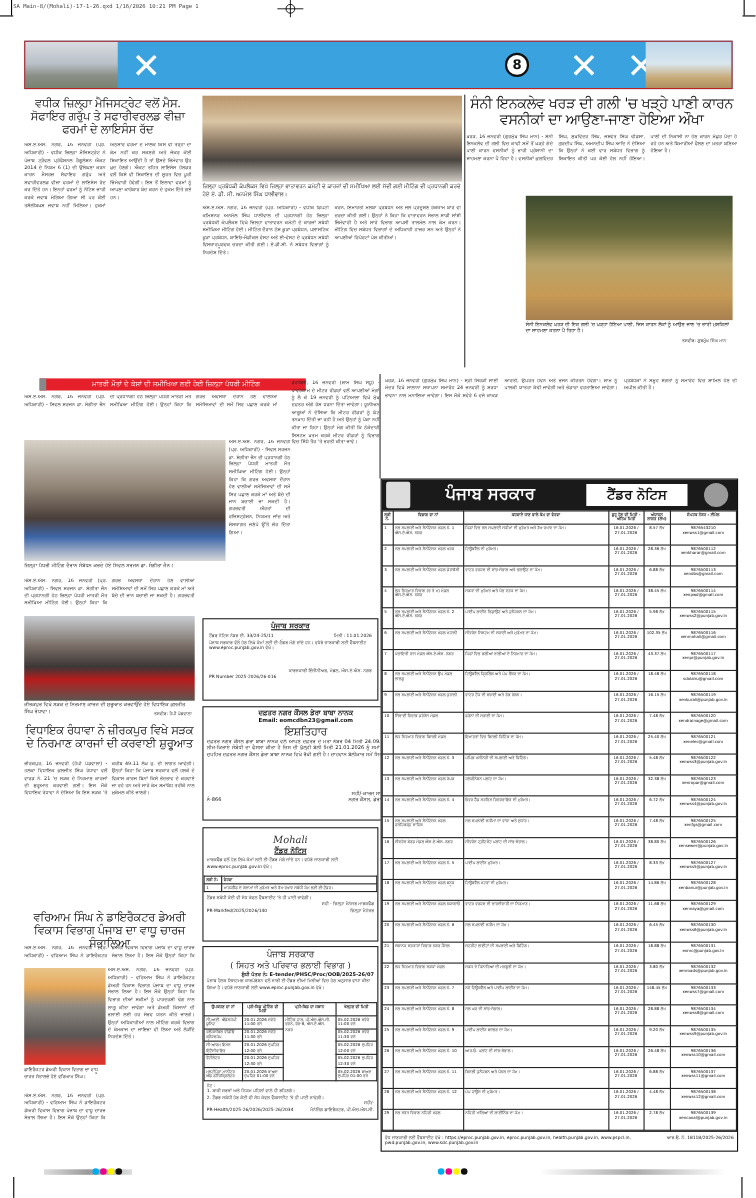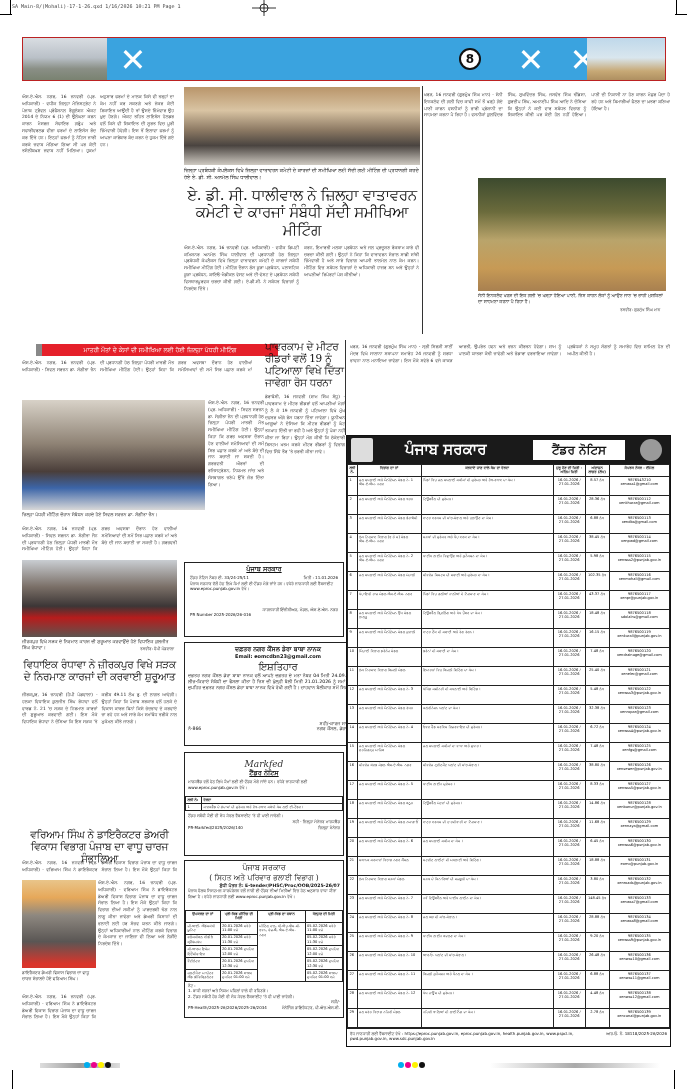--- a/index.html
+++ b/index.html
@@ -61,54 +61,54 @@
 <div class="abs masthead">
   <div class="abs mh-photo-l"></div>
   <div class="abs mh-pattern" style="left:90px">✕</div>
   <div class="abs mh-pattern" style="left:488px">✕</div>
   <div class="abs mh-pattern" style="left:540px">✕</div>
   <div class="abs mh-page">8</div>
   <div class="abs mh-photo-r"></div>
 </div>
 
 <div class="abs" style="left:22px;top:88px;width:152px">
+  <div class="head" style="font-size:10.5px">ਵਧੀਕ ਜ਼ਿਲ੍ਹਾ ਮੈਜਿਸਟ੍ਰੇਟ ਵਲੋਂ ਮੈਸ. ਸੋਫਾਇਰ ਗਰੁੱਪ ਤੇ ਸਫਾਰੀਵਰਲਡ ਵੀਜ਼ਾ ਫਰਮਾਂ ਦੇ ਲਾਇਸੰਸ ਰੱਦ</div>
   <div class="body-text" style="margin-top:6px;height:234px;column-count:2;column-gap:4px">ਐਸ.ਏ.ਐਸ. ਨਗਰ, 16 ਜਨਵਰੀ (ਪ੍ਰ. ਅਧਿਕਾਰੀ) - ਵਧੀਕ ਜ਼ਿਲ੍ਹਾ ਮੈਜਿਸਟ੍ਰੇਟ ਨੇ ਪੰਜਾਬ ਟ੍ਰੈਵਲ ਪ੍ਰੋਫੈਸ਼ਨਲ ਰੈਗੂਲੇਸ਼ਨ ਐਕਟ 2014 ਦੇ ਨਿਯਮ 6 (1) ਦੀ ਉਲੰਘਣਾ ਕਰਨ ਕਾਰਨ ਮੈਸਰਜ਼ ਸੋਫਾਇਰ ਗਰੁੱਪ ਅਤੇ ਸਫਾਰੀਵਰਲਡ ਵੀਜ਼ਾ ਫਰਮਾਂ ਦੇ ਲਾਇਸੰਸ ਰੱਦ ਕਰ ਦਿੱਤੇ ਹਨ। ਇਨ੍ਹਾਂ ਫਰਮਾਂ ਨੂੰ ਨੋਟਿਸ ਜਾਰੀ ਕਰਕੇ ਜਵਾਬ ਮੰਗਿਆ ਗਿਆ ਸੀ ਪਰ ਕੋਈ ਤਸੱਲੀਬਖਸ਼ ਜਵਾਬ ਨਹੀਂ ਮਿਲਿਆ। ਹੁਕਮਾਂ ਅਨੁਸਾਰ ਫਰਮਾਂ ਦੇ ਮਾਲਕ ਕਿਸੇ ਵੀ ਤਰ੍ਹਾਂ ਦਾ ਕੰਮ ਨਹੀਂ ਕਰ ਸਕਣਗੇ ਅਤੇ ਜੇਕਰ ਕੋਈ ਸ਼ਿਕਾਇਤ ਆਉਂਦੀ ਹੈ ਤਾਂ ਉਸਦੇ ਜ਼ਿੰਮੇਵਾਰ ਉਹ ਖੁਦ ਹੋਣਗੇ। ਐਕਟ ਤਹਿਤ ਲਾਇਸੰਸ ਹੋਲਡਰ ਵਲੋਂ ਕਿਸੇ ਵੀ ਸ਼ਿਕਾਇਤ ਦੀ ਸੂਰਤ ਵਿਚ ਪੂਰੀ ਜ਼ਿੰਮੇਵਾਰੀ ਹੋਵੇਗੀ। ਇਸ ਤੋਂ ਇਲਾਵਾ ਫਰਮਾਂ ਨੂੰ ਆਪਣਾ ਕਾਰੋਬਾਰ ਬੰਦ ਕਰਨ ਦੇ ਹੁਕਮ ਦਿੱਤੇ ਗਏ ਹਨ।</div>
 </div>
 
 <div class="abs" style="left:184px;top:87px;width:236px">
   <div class="photo" style="height:78px;background:linear-gradient(180deg,#b9956a 0%,#d9c4a3 30%,#8d7a64 55%,#4a4440 75%,#cfcac2 100%)"></div>
   <div class="cap" style="margin-top:2px">ਜ਼ਿਲ੍ਹਾ ਪ੍ਰਬੰਧਕੀ ਕੰਪਲੈਕਸ ਵਿਖੇ ਜ਼ਿਲ੍ਹਾ ਵਾਤਾਵਰਨ ਕਮੇਟੀ ਦੇ ਕਾਰਜਾਂ ਦੀ ਸਮੀਖਿਆ ਲਈ ਸੱਦੀ ਗਈ ਮੀਟਿੰਗ ਦੀ ਪ੍ਰਧਾਨਗੀ ਕਰਦੇ ਹੋਏ ਏ. ਡੀ. ਸੀ. ਅਨਮੋਲ ਸਿੰਘ ਧਾਲੀਵਾਲ।</div>
-  <div class="head" style="font-size:15px;margin-top:6px">ਏ. ਡੀ. ਸੀ. ਧਾਲੀਵਾਲ ਨੇ ਜ਼ਿਲ੍ਹਾ ਵਾਤਾਵਰਨ ਕਮੇਟੀ ਦੇ ਕਾਰਜਾਂ ਸੰਬੰਧੀ ਸੱਦੀ ਸਮੀਖਿਆ ਮੀਟਿੰਗ</div>
   <div style="display:flex;gap:5px;margin-top:6px">
     <div class="body-text" style="width:115px;height:82px">ਐਸ.ਏ.ਐਸ. ਨਗਰ, 16 ਜਨਵਰੀ (ਪ੍ਰ. ਅਧਿਕਾਰੀ) - ਵਧੀਕ ਡਿਪਟੀ ਕਮਿਸ਼ਨਰ ਅਨਮੋਲ ਸਿੰਘ ਧਾਲੀਵਾਲ ਦੀ ਪ੍ਰਧਾਨਗੀ ਹੇਠ ਜ਼ਿਲ੍ਹਾ ਪ੍ਰਬੰਧਕੀ ਕੰਪਲੈਕਸ ਵਿਖੇ ਜ਼ਿਲ੍ਹਾ ਵਾਤਾਵਰਨ ਕਮੇਟੀ ਦੇ ਕਾਰਜਾਂ ਸਬੰਧੀ ਸਮੀਖਿਆ ਮੀਟਿੰਗ ਹੋਈ। ਮੀਟਿੰਗ ਦੌਰਾਨ ਠੋਸ ਕੂੜਾ ਪ੍ਰਬੰਧਨ, ਪਲਾਸਟਿਕ ਕੂੜਾ ਪ੍ਰਬੰਧਨ, ਬਾਇਓ-ਮੈਡੀਕਲ ਵੇਸਟ ਅਤੇ ਈ-ਵੇਸਟ ਦੇ ਪ੍ਰਬੰਧਨ ਸਬੰਧੀ ਵਿਸਥਾਰਪੂਰਵਕ ਚਰਚਾ ਕੀਤੀ ਗਈ। ਏ.ਡੀ.ਸੀ. ਨੇ ਸਬੰਧਤ ਵਿਭਾਗਾਂ ਨੂੰ ਨਿਰਦੇਸ਼ ਦਿੱਤੇ।</div>
     <div class="body-text" style="width:115px;height:82px">ਕਰਨ, ਇਮਾਰਤੀ ਮਲਬਾ ਪ੍ਰਬੰਧਨ ਅਤੇ ਜਲ ਪ੍ਰਦੂਸ਼ਣ ਰੋਕਥਾਮ ਬਾਰੇ ਵੀ ਚਰਚਾ ਕੀਤੀ ਗਈ। ਉਨ੍ਹਾਂ ਨੇ ਕਿਹਾ ਕਿ ਵਾਤਾਵਰਨ ਸੰਭਾਲ ਸਾਡੀ ਸਾਂਝੀ ਜ਼ਿੰਮੇਵਾਰੀ ਹੈ ਅਤੇ ਸਾਰੇ ਵਿਭਾਗ ਆਪਸੀ ਤਾਲਮੇਲ ਨਾਲ ਕੰਮ ਕਰਨ। ਮੀਟਿੰਗ ਵਿਚ ਸਬੰਧਤ ਵਿਭਾਗਾਂ ਦੇ ਅਧਿਕਾਰੀ ਹਾਜ਼ਰ ਸਨ ਅਤੇ ਉਨ੍ਹਾਂ ਨੇ ਆਪਣੀਆਂ ਰਿਪੋਰਟਾਂ ਪੇਸ਼ ਕੀਤੀਆਂ।</div>
   </div>
 </div>
 
 <div class="abs" style="left:424px;top:88px;width:246px">
+  <div class="head" style="font-size:13px">ਸੰਨੀ ਇਨਕਲੇਵ ਖਰੜ ਦੀ ਗਲੀ 'ਚ ਖੜ੍ਹੇ ਪਾਣੀ ਕਾਰਨ ਵਸਨੀਕਾਂ ਦਾ ਆਉਣਾ-ਜਾਣਾ ਹੋਇਆ ਔਖਾ</div>
   <div class="body-text" style="margin-top:4px;height:240px;column-count:3;column-gap:5px">ਖਰੜ, 16 ਜਨਵਰੀ (ਗੁਰਮੁੱਖ ਸਿੰਘ ਮਾਨ) - ਸੰਨੀ ਇਨਕਲੇਵ ਦੀ ਗਲੀ ਵਿਚ ਕਾਫੀ ਸਮੇਂ ਤੋਂ ਖੜ੍ਹੇ ਗੰਦੇ ਪਾਣੀ ਕਾਰਨ ਵਸਨੀਕਾਂ ਨੂੰ ਭਾਰੀ ਪ੍ਰੇਸ਼ਾਨੀ ਦਾ ਸਾਹਮਣਾ ਕਰਨਾ ਪੈ ਰਿਹਾ ਹੈ। ਵਸਨੀਕਾਂ ਕੁਲਵਿੰਦਰ ਸਿੰਘ, ਸੁਖਵਿੰਦਰ ਸਿੰਘ, ਜਸਵੰਤ ਸਿੰਘ ਢੀਂਡਸਾ, ਗੁਰਦੀਪ ਸਿੰਘ, ਅਮਨਦੀਪ ਸਿੰਘ ਆਦਿ ਨੇ ਦੱਸਿਆ ਕਿ ਉਨ੍ਹਾਂ ਨੇ ਕਈ ਵਾਰ ਸਬੰਧਤ ਵਿਭਾਗ ਨੂੰ ਸ਼ਿਕਾਇਤ ਕੀਤੀ ਪਰ ਕੋਈ ਹੱਲ ਨਹੀਂ ਹੋਇਆ। ਪਾਣੀ ਦੀ ਨਿਕਾਸੀ ਨਾ ਹੋਣ ਕਾਰਨ ਮੱਛਰ ਪੈਦਾ ਹੋ ਰਹੇ ਹਨ ਅਤੇ ਬਿਮਾਰੀਆਂ ਫੈਲਣ ਦਾ ਖ਼ਤਰਾ ਬਣਿਆ ਹੋਇਆ ਹੈ।</div>
 </div>
 <div class="abs photo" style="left:478px;top:178px;width:188px;height:113px;background:linear-gradient(180deg,#3c4a2e 0%,#6b6b3c 30%,#b9a46b 55%,#c79a55 80%,#a88050 100%)"></div>
 <div class="abs cap" style="left:478px;top:293px;width:188px;font-size:4.5px;line-height:6px">ਸੰਨੀ ਇਨਕਲੇਵ ਖਰੜ ਦੀ ਇਕ ਗਲੀ 'ਚ ਖੜ੍ਹਾ ਹੋਇਆ ਪਾਣੀ, ਜਿਸ ਕਾਰਨ ਲੋਕਾਂ ਨੂੰ ਆਉਣ ਜਾਣ 'ਚ ਭਾਰੀ ਮੁਸ਼ਕਿਲਾਂ ਦਾ ਸਾਹਮਣਾ ਕਰਨਾ ਪੈ ਰਿਹਾ ਹੈ।</div>
 <div class="abs cap" style="left:620px;top:306px;font-size:4px">ਤਸਵੀਰ: ਗੁਰਮੁੱਖ ਸਿੰਘ ਮਾਨ</div>
 
 <div class="abs rule-v" style="left:422px;top:86px;height:248px"></div>
 <div class="abs rule-v" style="left:345px;top:340px;height:95px"></div>
 
 <div class="abs" style="left:22px;top:340px;width:322px">
   <div style="margin:4px 0 0 14px;width:242px;background:#e5202a;color:#fff;font-size:6.2px;text-align:center;padding:2px 0;border-left:6px solid #888">ਮਾਤਰੀ ਮੌਤਾਂ ਦੇ ਕੇਸਾਂ ਦੀ ਸਮੀਖਿਆ ਲਈ ਹੋਈ ਜ਼ਿਲ੍ਹਾ ਪੱਧਰੀ ਮੀਟਿੰਗ</div>
   <div class="body-text" style="margin-top:4px;width:230px;height:20px;column-count:3;column-gap:4px">ਐਸ.ਏ.ਐਸ. ਨਗਰ, 16 ਜਨਵਰੀ (ਪ੍ਰ. ਅਧਿਕਾਰੀ) - ਸਿਵਲ ਸਰਜਨ ਡਾ. ਸੰਗੀਤਾ ਜੈਨ ਦੀ ਪ੍ਰਧਾਨਗੀ ਹੇਠ ਜ਼ਿਲ੍ਹਾ ਪੱਧਰੀ ਮਾਤਰੀ ਮੌਤ ਸਮੀਖਿਆ ਮੀਟਿੰਗ ਹੋਈ। ਉਨ੍ਹਾਂ ਕਿਹਾ ਕਿ ਗਰਭ ਅਵਸਥਾ ਦੌਰਾਨ ਹੋਣ ਵਾਲੀਆਂ ਸਮੱਸਿਆਵਾਂ ਦੀ ਸਮੇਂ ਸਿਰ ਪਛਾਣ ਕਰਕੇ ਮਾਂ ਅਤੇ ਬੱਚੇ ਦੀ ਜਾਨ ਬਚਾਈ ਜਾ ਸਕਦੀ ਹੈ। ਗਰਭਵਤੀ ਔਰਤਾਂ ਦੀ ਰਜਿਸਟ੍ਰੇਸ਼ਨ, ਨਿਯਮਤ ਜਾਂਚ ਅਤੇ ਸੰਸਥਾਗਤ ਜਣੇਪੇ ਉੱਤੇ ਜ਼ੋਰ ਦਿੱਤਾ ਗਿਆ।</div>
 </div>
 <div class="abs photo" style="left:22px;top:400px;width:183px;height:110px;background:linear-gradient(180deg,#d8d2c8 0%,#8e8274 40%,#4a3e3a 65%,#3c65a8 80%,#d8d8d8 100%)"></div>
 <div class="abs body-text" style="left:208px;top:400px;width:56px;height:112px">ਐਸ.ਏ.ਐਸ. ਨਗਰ, 16 ਜਨਵਰੀ (ਪ੍ਰ. ਅਧਿਕਾਰੀ) - ਸਿਵਲ ਸਰਜਨ ਡਾ. ਸੰਗੀਤਾ ਜੈਨ ਦੀ ਪ੍ਰਧਾਨਗੀ ਹੇਠ ਜ਼ਿਲ੍ਹਾ ਪੱਧਰੀ ਮਾਤਰੀ ਮੌਤ ਸਮੀਖਿਆ ਮੀਟਿੰਗ ਹੋਈ। ਉਨ੍ਹਾਂ ਕਿਹਾ ਕਿ ਗਰਭ ਅਵਸਥਾ ਦੌਰਾਨ ਹੋਣ ਵਾਲੀਆਂ ਸਮੱਸਿਆਵਾਂ ਦੀ ਸਮੇਂ ਸਿਰ ਪਛਾਣ ਕਰਕੇ ਮਾਂ ਅਤੇ ਬੱਚੇ ਦੀ ਜਾਨ ਬਚਾਈ ਜਾ ਸਕਦੀ ਹੈ। ਗਰਭਵਤੀ ਔਰਤਾਂ ਦੀ ਰਜਿਸਟ੍ਰੇਸ਼ਨ, ਨਿਯਮਤ ਜਾਂਚ ਅਤੇ ਸੰਸਥਾਗਤ ਜਣੇਪੇ ਉੱਤੇ ਜ਼ੋਰ ਦਿੱਤਾ ਗਿਆ।</div>
 <div class="abs cap" style="left:22px;top:512px;width:240px;font-size:4.6px;line-height:6px">ਜ਼ਿਲ੍ਹਾ ਪੱਧਰੀ ਮੀਟਿੰਗ ਦੌਰਾਨ ਸੰਬੋਧਨ ਕਰਦੇ ਹੋਏ ਸਿਵਲ ਸਰਜਨ ਡਾ. ਸੰਗੀਤਾ ਜੈਨ।</div>
 <div class="abs body-text" style="left:22px;top:526px;width:155px;height:28px;column-count:2;column-gap:4px">ਐਸ.ਏ.ਐਸ. ਨਗਰ, 16 ਜਨਵਰੀ (ਪ੍ਰ. ਅਧਿਕਾਰੀ) - ਸਿਵਲ ਸਰਜਨ ਡਾ. ਸੰਗੀਤਾ ਜੈਨ ਦੀ ਪ੍ਰਧਾਨਗੀ ਹੇਠ ਜ਼ਿਲ੍ਹਾ ਪੱਧਰੀ ਮਾਤਰੀ ਮੌਤ ਸਮੀਖਿਆ ਮੀਟਿੰਗ ਹੋਈ। ਉਨ੍ਹਾਂ ਕਿਹਾ ਕਿ ਗਰਭ ਅਵਸਥਾ ਦੌਰਾਨ ਹੋਣ ਵਾਲੀਆਂ ਸਮੱਸਿਆਵਾਂ ਦੀ ਸਮੇਂ ਸਿਰ ਪਛਾਣ ਕਰਕੇ ਮਾਂ ਅਤੇ ਬੱਚੇ ਦੀ ਜਾਨ ਬਚਾਈ ਜਾ ਸਕਦੀ ਹੈ। ਗਰਭਵਤੀ ਔਰਤਾਂ ਦੀ ਰਜਿਸਟ੍ਰੇਸ਼ਨ, ਨਿਯਮਤ ਜਾਂਚ ਅਤੇ ਸੰਸਥਾਗਤ ਜਣੇਪੇ ਉੱਤੇ ਜ਼ੋਰ ਦਿੱਤਾ ਗਿਆ।</div>
 
 <div class="abs" style="left:265px;top:340px;width:80px">
-  <div class="head" style="font-size:10.5px;text-align:left">ਪਾਵਰਕਾਮ ਦੇ ਮੀਟਰ ਰੀਡਰਾਂ ਵਲੋਂ 19 ਨੂੰ ਪਟਿਆਲਾ ਵਿਖੇ ਦਿੱਤਾ ਜਾਵੇਗਾ ਰੋਸ ਧਰਨਾ</div>
   <div class="body-text" style="margin-top:6px;height:170px">ਡੇਰਾਬੱਸੀ, 16 ਜਨਵਰੀ (ਸ਼ਾਮ ਸਿੰਘ ਸੰਧੂ) - ਪਾਵਰਕਾਮ ਦੇ ਮੀਟਰ ਰੀਡਰਾਂ ਵਲੋਂ ਆਪਣੀਆਂ ਮੰਗਾਂ ਨੂੰ ਲੈ ਕੇ 19 ਜਨਵਰੀ ਨੂੰ ਪਟਿਆਲਾ ਵਿਖੇ ਮੁੱਖ ਦਫ਼ਤਰ ਅੱਗੇ ਰੋਸ ਧਰਨਾ ਦਿੱਤਾ ਜਾਵੇਗਾ। ਯੂਨੀਅਨ ਆਗੂਆਂ ਨੇ ਦੱਸਿਆ ਕਿ ਮੀਟਰ ਰੀਡਰਾਂ ਨੂੰ ਘੱਟ ਤਨਖਾਹ ਦਿੱਤੀ ਜਾ ਰਹੀ ਹੈ ਅਤੇ ਉਨ੍ਹਾਂ ਨੂੰ ਪੱਕਾ ਨਹੀਂ ਕੀਤਾ ਜਾ ਰਿਹਾ। ਉਨ੍ਹਾਂ ਮੰਗ ਕੀਤੀ ਕਿ ਠੇਕੇਦਾਰੀ ਸਿਸਟਮ ਖਤਮ ਕਰਕੇ ਮੀਟਰ ਰੀਡਰਾਂ ਨੂੰ ਵਿਭਾਗ ਵਿਚ ਸਿੱਧੇ ਤੌਰ 'ਤੇ ਭਰਤੀ ਕੀਤਾ ਜਾਵੇ।</div>
 </div>
 
 <div class="abs" style="left:350px;top:340px;width:320px">
   <div class="body-text" style="margin-top:4px;height:48px;column-count:3;column-gap:6px">ਖਰੜ, 16 ਜਨਵਰੀ (ਗੁਰਮੁੱਖ ਸਿੰਘ ਮਾਨ) - ਸ੍ਰੀ ਸਿਰੜੀ ਸਾਈਂ ਮੰਦਰ ਵਿਖੇ ਸਾਲਾਨਾ ਸਥਾਪਨਾ ਸਮਾਰੋਹ 24 ਜਨਵਰੀ ਨੂੰ ਸ਼ਰਧਾ ਭਾਵਨਾ ਨਾਲ ਮਨਾਇਆ ਜਾਵੇਗਾ। ਇਸ ਮੌਕੇ ਸਵੇਰੇ 6 ਵਜੇ ਕਾਕੜ ਆਰਤੀ, ਉਪਰੰਤ ਹਵਨ ਅਤੇ ਭਜਨ ਕੀਰਤਨ ਹੋਵੇਗਾ। ਸ਼ਾਮ ਨੂੰ ਪਾਲਕੀ ਯਾਤਰਾ ਕੱਢੀ ਜਾਵੇਗੀ ਅਤੇ ਭੰਡਾਰਾ ਵਰਤਾਇਆ ਜਾਵੇਗਾ। ਪ੍ਰਬੰਧਕਾਂ ਨੇ ਸਮੂਹ ਸੰਗਤਾਂ ਨੂੰ ਸਮਾਰੋਹ ਵਿਚ ਸ਼ਾਮਿਲ ਹੋਣ ਦੀ ਅਪੀਲ ਕੀਤੀ ਹੈ।</div>
 </div>
 
 <div class="abs photo" style="left:22px;top:560px;width:155px;height:77px;background:linear-gradient(180deg,#c9cdd2 0%,#7a6f67 35%,#3c3636 60%,#b71c1c 75%,#5d5550 100%)"></div>
 <div class="abs cap" style="left:22px;top:639px;width:155px;font-size:4.6px;line-height:6px">ਜ਼ੀਰਕਪੁਰ ਵਿਖੇ ਸੜਕ ਦੇ ਨਿਰਮਾਣ ਕਾਰਜ ਦੀ ਸ਼ੁਰੂਆਤ ਕਰਵਾਉਂਦੇ ਹੋਏ ਵਿਧਾਇਕ ਕੁਲਜੀਤ ਸਿੰਘ ਰੰਧਾਵਾ।</div>
 <div class="abs cap" style="left:140px;top:645px;font-size:4px">ਤਸਵੀਰ: ਹੈਪੀ ਪੰਡਵਾਲਾ</div>
@@ -139,21 +139,21 @@
   <div class="head" style="font-size:10px;margin-top:2px">ਇਸ਼ਤਿਹਾਰ</div>
   <div class="adtext" style="font-size:4.6px;line-height:6.4px;height:48px;overflow:hidden;text-align:justify">ਦਫ਼ਤਰ ਨਗਰ ਕੌਂਸਲ ਡੇਰਾ ਬਾਬਾ ਨਾਨਕ ਵਲੋਂ ਆਪਣੇ ਦਫ਼ਤਰ ਦੇ ਮਤਾ ਨੰਬਰ 04 ਮਿਤੀ 24.09.2025 ਰਾਹੀਂ ਲੀਜ਼-ਕਿਰਾਏ ਸੰਬੰਧੀ ਦਾ ਫੈਸਲਾ ਕੀਤਾ ਹੈ ਜਿਸ ਦੀ ਖੁੱਲ੍ਹੀ ਬੋਲੀ ਮਿਤੀ 21.01.2026 ਨੂੰ ਸਮਾਂ 12.00 ਵਜੇ ਦੁਪਹਿਰ ਦਫ਼ਤਰ ਨਗਰ ਕੌਂਸਲ ਡੇਰਾ ਬਾਬਾ ਨਾਨਕ ਵਿਖੇ ਰੱਖੀ ਗਈ ਹੈ। ਚਾਹਵਾਨ ਬੋਲੀਕਾਰ ਸਮੇਂ ਸਿਰ ਪਹੁੰਚਣ।</div>
   <div class="adtext" style="text-align:right;font-size:4.6px">ਸਹੀ/-ਕਾਰਜ ਸਾਧਕ ਅਫ਼ਸਰ,</div>
   <div class="adtext" style="display:flex;justify-content:space-between;font-size:4.6px">
     <span>ਨੰ-866</span>
     <span>ਨਗਰ ਕੌਂਸਲ, ਡੇਰਾ ਬਾਬਾ ਨਾਨਕ</span>
   </div>
 </div>
 
 <div class="abs box" style="left:184px;top:752px;width:160px;height:104px">
-  <div style="text-align:center;font-family:'DejaVu Serif',serif;font-style:italic;font-size:9px;margin-top:6px;color:#333">Markfed</div>
+  <div style="text-align:center;font-family:'DejaVu Serif',serif;font-style:italic;font-size:9px;margin-top:6px;color:#333">Mohali</div>
   <div style="text-align:center;font-size:6.5px;font-weight:bold;text-decoration:underline">ਟੈਂਡਰ ਨੋਟਿਸ</div>
   <div class="adtext" style="height:17px;overflow:hidden;margin-top:2px">ਮਾਰਕਫੈੱਡ ਵਲੋਂ ਹੇਠ ਲਿਖੇ ਕੰਮਾਂ ਲਈ ਈ-ਟੈਂਡਰ ਮੰਗੇ ਜਾਂਦੇ ਹਨ। ਵਧੇਰੇ ਜਾਣਕਾਰੀ ਲਈ www.eproc.punjab.gov.in ਵੇਖੋ।</div>
   <table class="tt" style="border-top:.6px solid #222">
     <tbody>
         <tr>
           <th style="width:16px;text-align:left">ਲੜੀ ਨੰ:</th>
           <th style="text-align:left">ਵੇਰਵਾ</th>
         </tr>
     <tr>
           <td>1</td>

